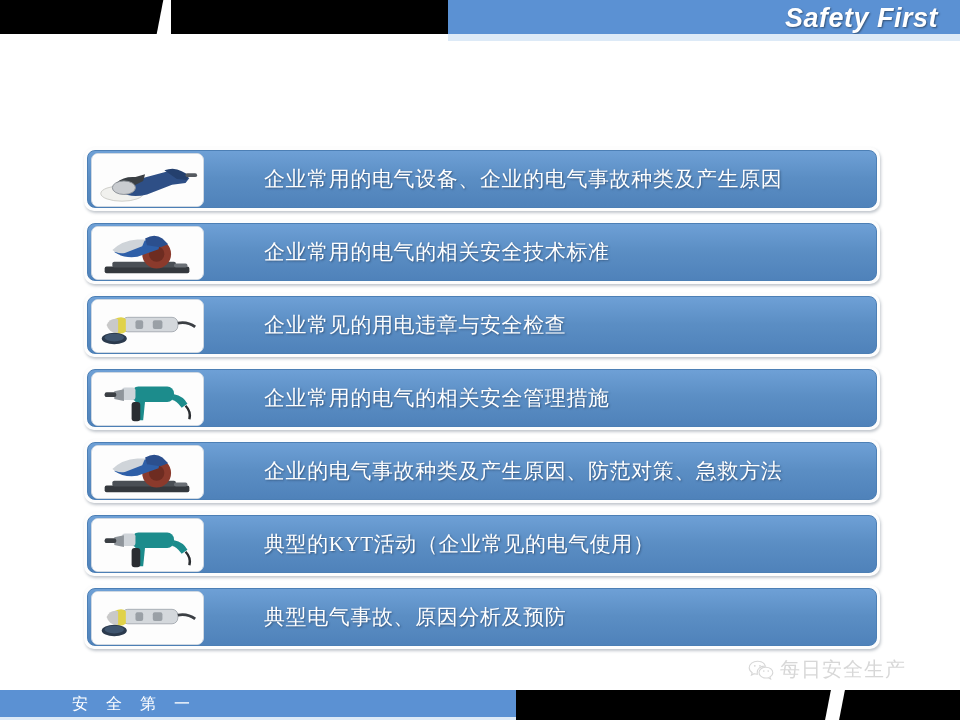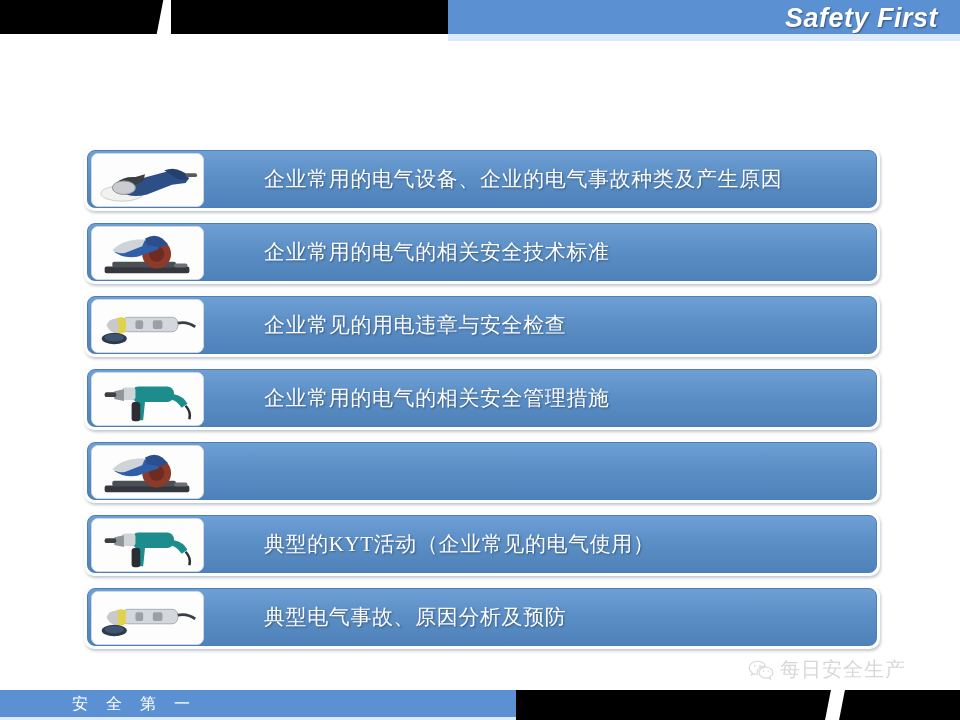--- a/index.html
+++ b/index.html
@@ -314,20 +314,21 @@
             <rect x="12" y="41" width="88" height="7" rx="2" fill="#34383d"></rect>
             <rect x="20" y="36" width="66" height="6" rx="2" fill="#4a4f55"></rect>
             <circle cx="66" cy="28" r="15" fill="#8b3a2c"></circle>
             <circle cx="66" cy="28" r="8" fill="#6e2c21"></circle>
             <path d="M22 26 q12 -12 30 -12 l18 -1 -2 10 -22 8 q-14 2 -24 -5z" fill="#2e5fa8"></path>
             <path d="M20 24 q10 -10 26 -11 l8 0 -3 7 -18 7 q-9 1 -13 -3z" fill="#cfd4d9"></path>
             <path d="M54 12 q10 -6 18 0 l6 6 -8 3 -14 -2z" fill="#2b4f8e"></path>
             <rect x="84" y="38" width="14" height="4" rx="2" fill="#6b7076"></rect>
           </svg>
         </div>
+        <div class="row-label">企业的电气事故种类及产生原因、防范对策、急救方法</div>
       </div>
     </div>
 
     <div class="row">
       <div class="row-inner">
         <div class="thumb">
           <svg viewBox="0 0 113 54" xmlns="http://www.w3.org/2000/svg">
             <rect width="113" height="54" fill="#fdfdfd"></rect>
             <rect x="40" y="14" width="44" height="16" rx="7" fill="#1c8c8c"></rect>
             <rect x="30" y="15" width="14" height="13" rx="3" fill="#cfd4d9"></rect>

